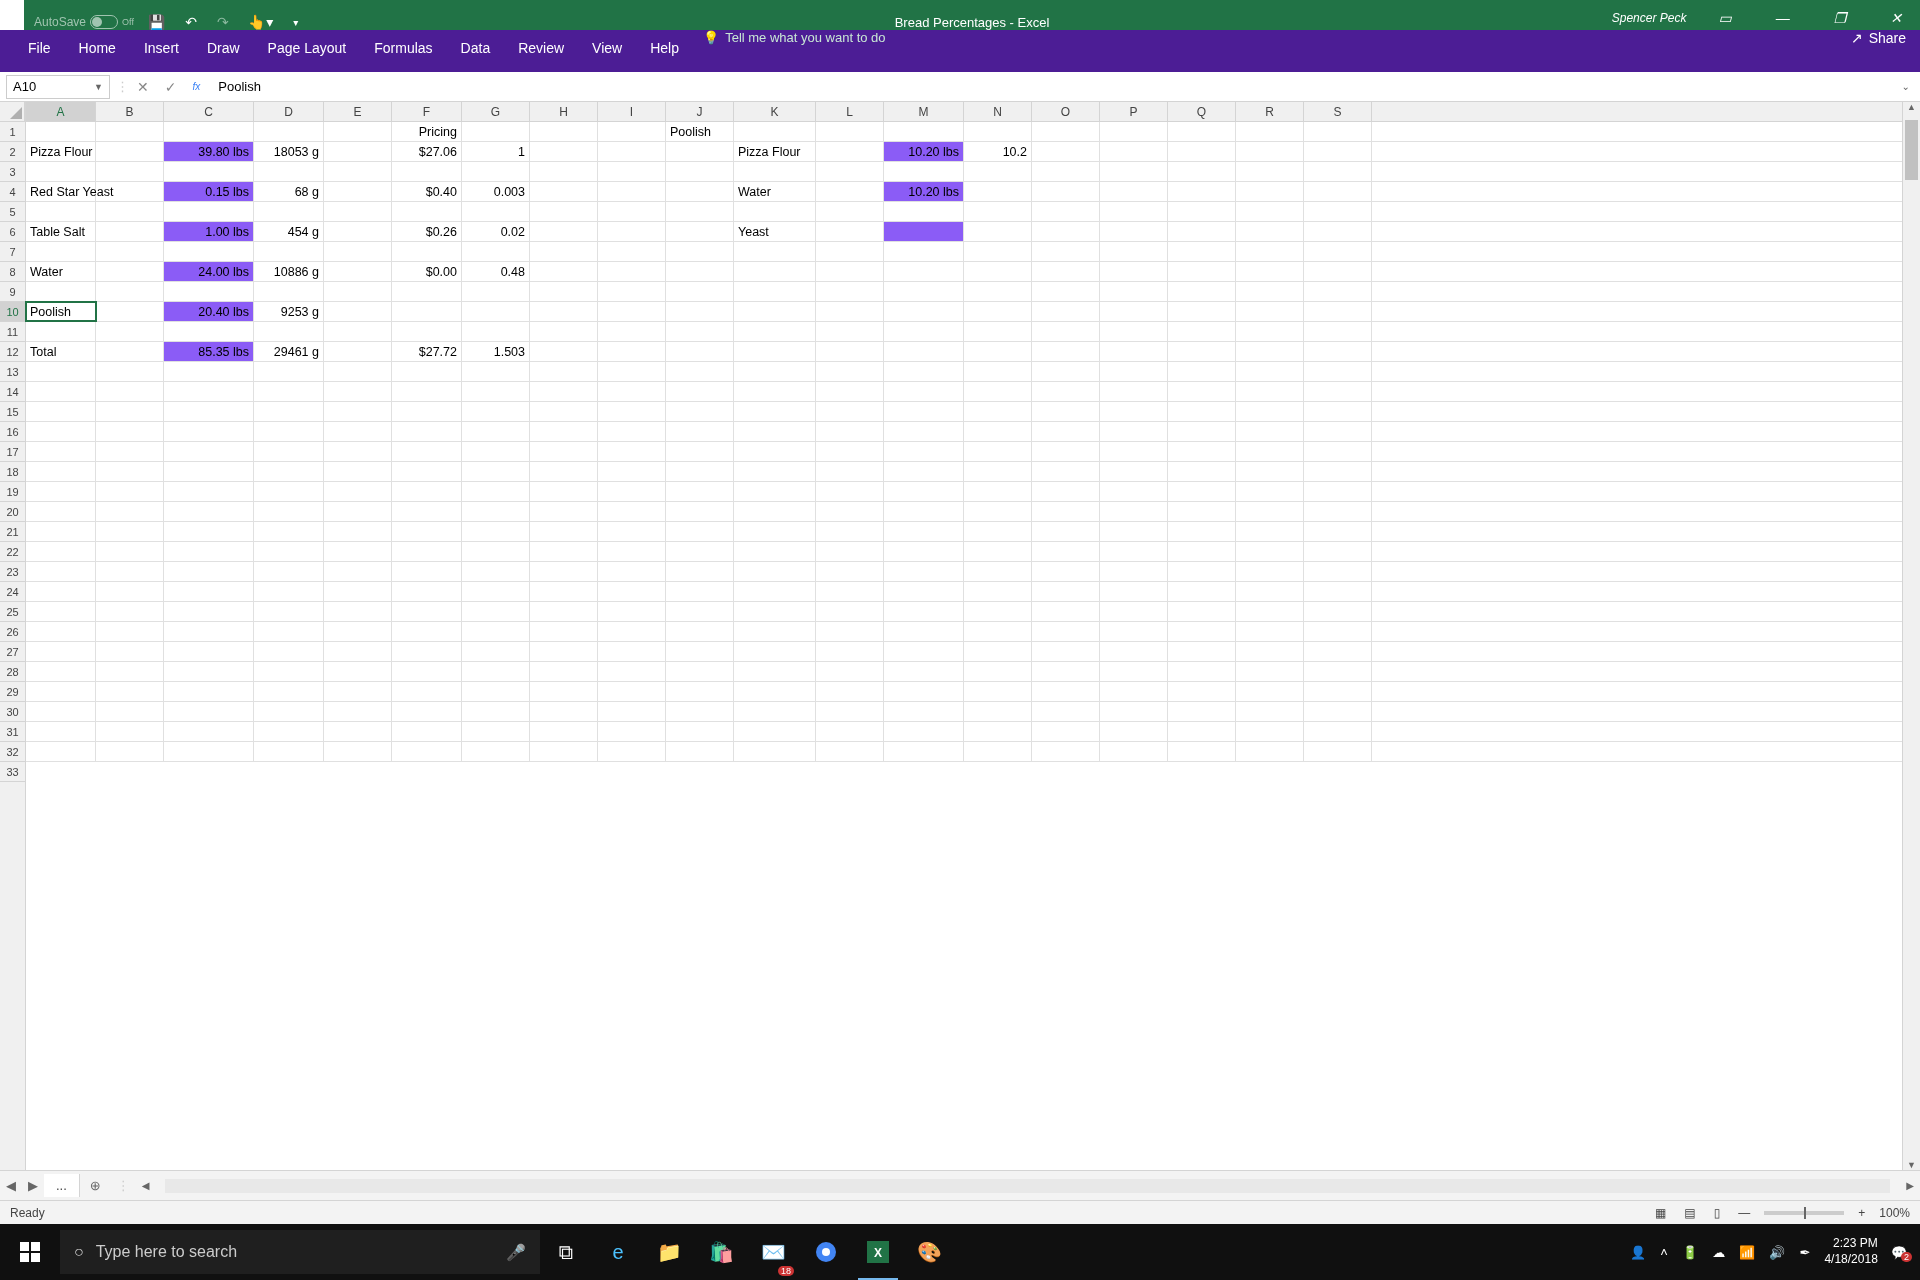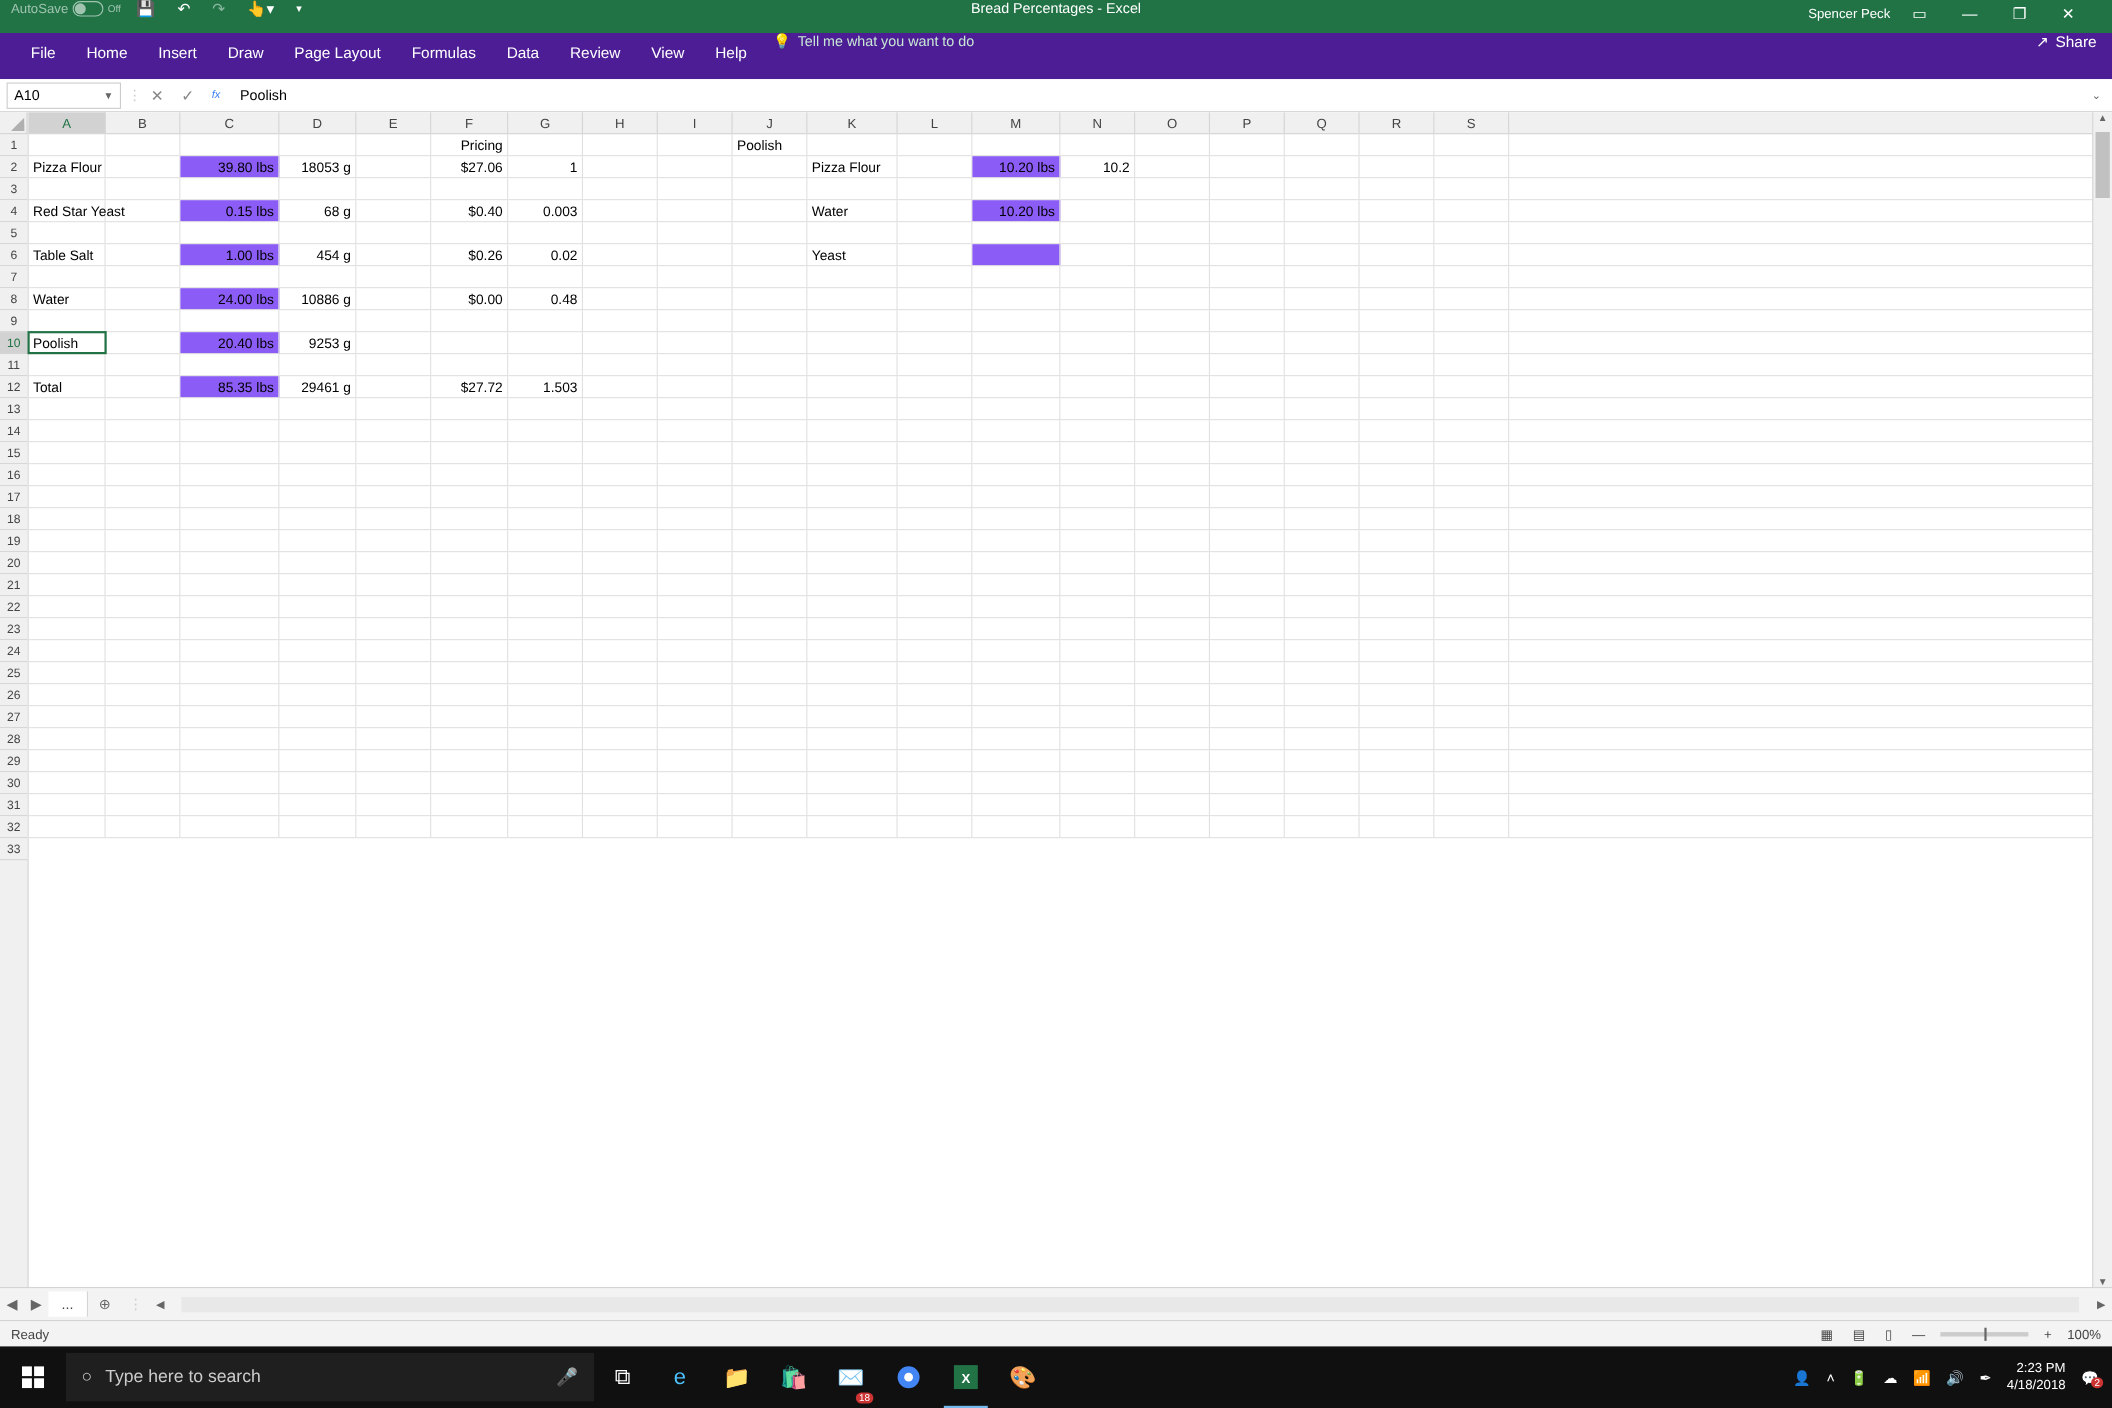--- a/index.html
+++ b/index.html
@@ -1,26 +1,26 @@
 <!DOCTYPE html>
 <html><head>
 <meta charset="utf-8">
 <style>
 * { margin: 0; padding: 0; box-sizing: border-box; font-family: 'Segoe UI', Tahoma, sans-serif; }
 body { width: 1920px; height: 1280px; overflow: hidden; background: #fff; }
 
 
-.titlebar { height: 30px; background: #217346; display: flex; align-items: flex-start; color: #fff; font-size: 12px; position: relative; }
+.titlebar { height: 30px; background: #217346; display: flex; align-items: flex-end; color: #fff; font-size: 12px; position: relative; margin-left: 24px; }
 .titlebar-left { display: flex; align-items: center; gap: 8px; padding-left: 10px; }
 .autosave { color: #a0c4b0; display: flex; align-items: center; gap: 4px; }
 .autosave-toggle { width: 28px; height: 14px; border: 1px solid #a0c4b0; border-radius: 7px; position: relative; }
 .autosave-toggle::before { content: ''; position: absolute; width: 10px; height: 10px; background: #a0c4b0; border-radius: 50%; top: 1px; left: 1px; }
 .qat-btn { color: #fff; cursor: pointer; padding: 0 6px; font-size: 14px; }
 .titlebar-center { position: absolute; left: 50%; transform: translateX(-50%); font-size: 13px; }
-.titlebar-right { margin-left: auto; display: flex; align-items: center; gap: 8px; padding-right: 22px; }
+.titlebar-right { margin-left: auto; display: flex; align-items: center; gap: 20px; padding-right: 6px; font-style: italic; }
 .win-btn { padding: 4px 12px; cursor: pointer; font-size: 14px; }
 
 
 .ribbon-tabs { height: 42px; background: #4c1d95; display: flex; align-items: flex-start; color: #fff; font-size: 14px; padding: 0 14px; }
 .ribbon-tab { padding: 10px 14px; cursor: pointer; }
 .tell-me { display: flex; align-items: center; gap: 6px; color: #c8e6d5; margin-left: 10px; font-size: 13px; }
 .share-btn { margin-left: auto; display: flex; align-items: center; gap: 6px; }
 
 
 .formula-bar { height: 30px; border-bottom: 1px solid #d4d4d4; display: flex; align-items: center; background: #fff; font-size: 13px; }

